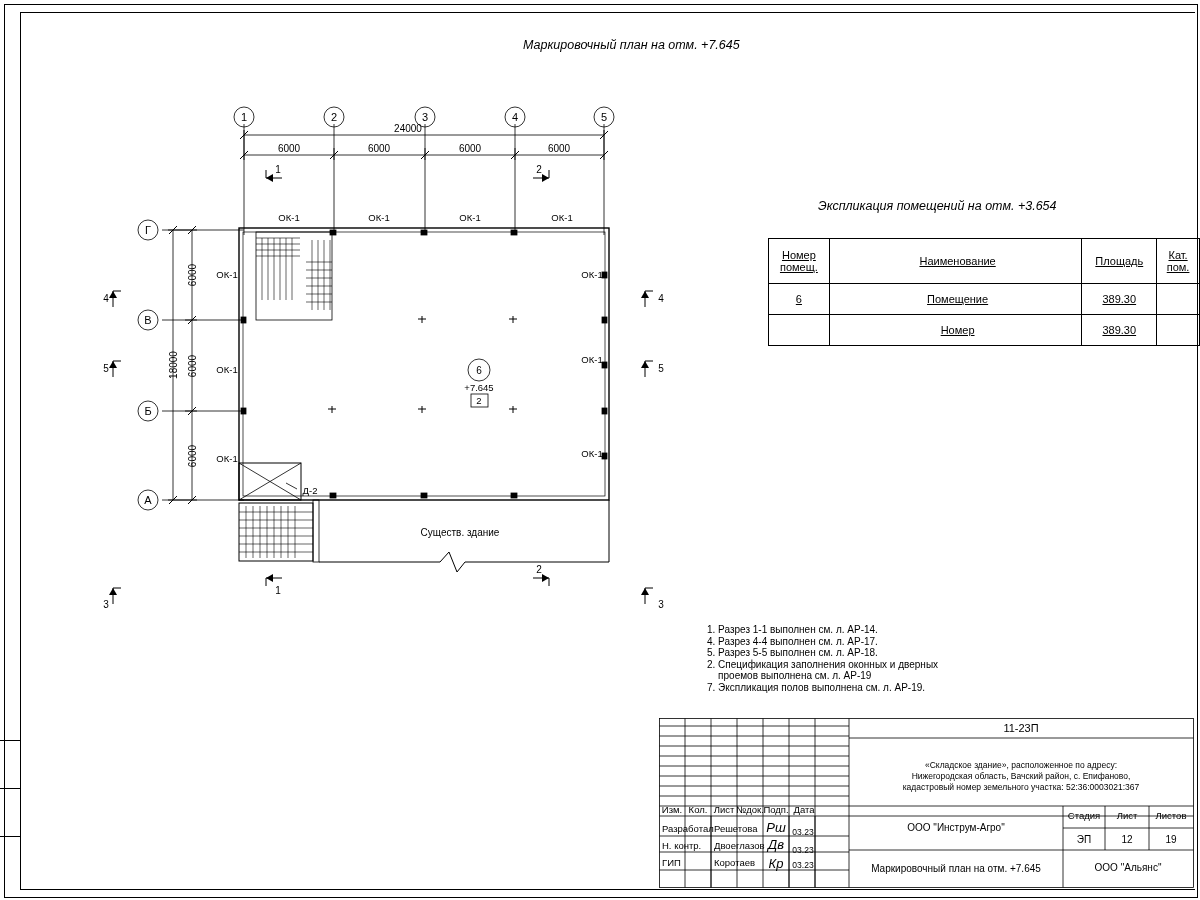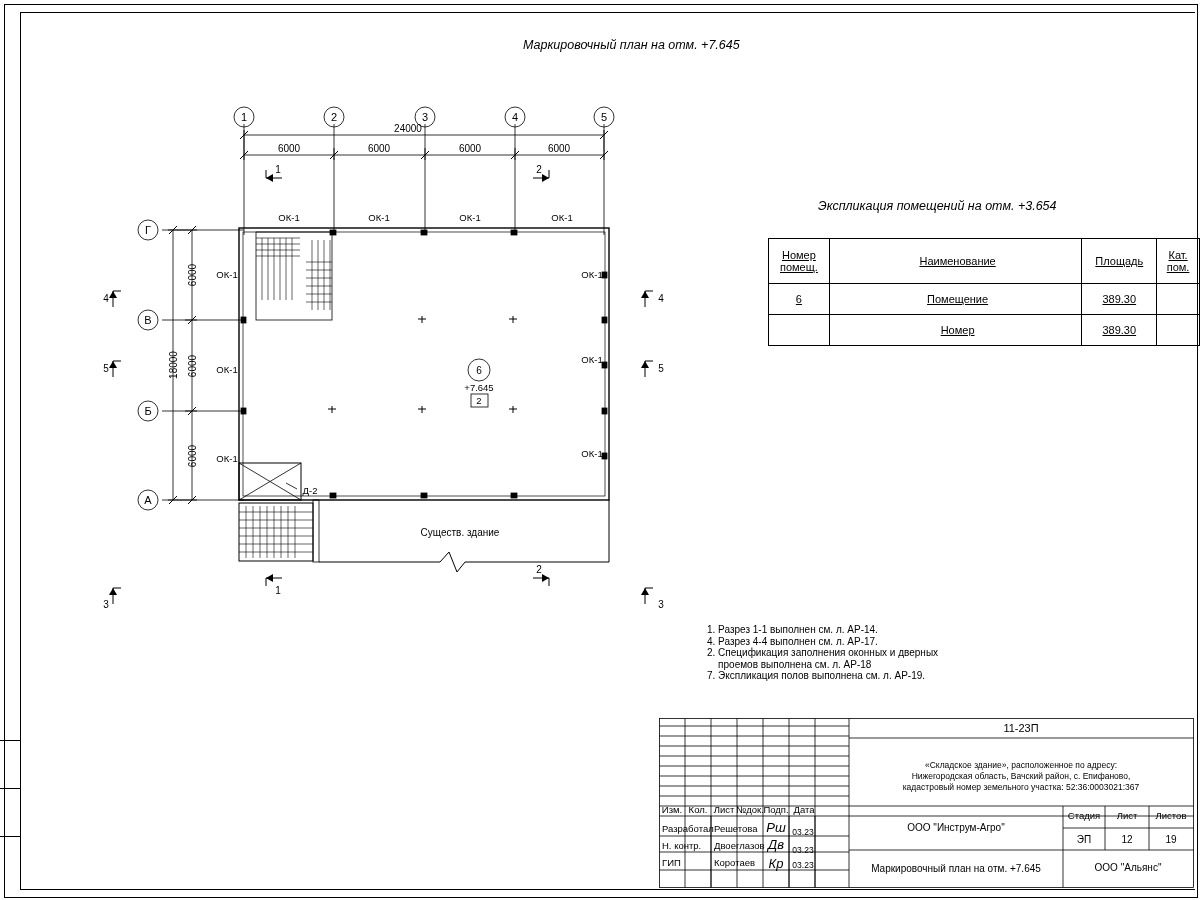--- a/index.html
+++ b/index.html
@@ -69,22 +69,23 @@
         <td class="c-name">Номер</td>
         <td class="c-area">389.30</td>
         <td class="c-cat"></td>
       </tr>
     </tbody>
   </table>
 
   <div class="notes">
     <div>1. Разрез 1-1 выполнен см. л. АР-14.</div>
     <div>4. Разрез 4-4 выполнен см. л. АР-17.</div>
+    <div>5. Разрез 5-5 выполнен см. л. АР-18.</div>
     <div>2. Спецификация заполнения оконных и дверных</div>
-    <div>    проемов выполнена см. л. АР-18</div>
+    <div>    проемов выполнена см. л. АР-19</div>
     <div>7. Экспликация полов выполнена см. л. АР-19.</div>
   </div>
 
   <svg xmlns="http://www.w3.org/2000/svg">
     <g stroke="#000" fill="none" stroke-width="0.8">
 
       <line x1="244" y1="124" x2="244" y2="235"></line>
       <line x1="334" y1="124" x2="334" y2="235"></line>
       <line x1="425" y1="124" x2="425" y2="235"></line>
       <line x1="515" y1="124" x2="515" y2="235"></line>

